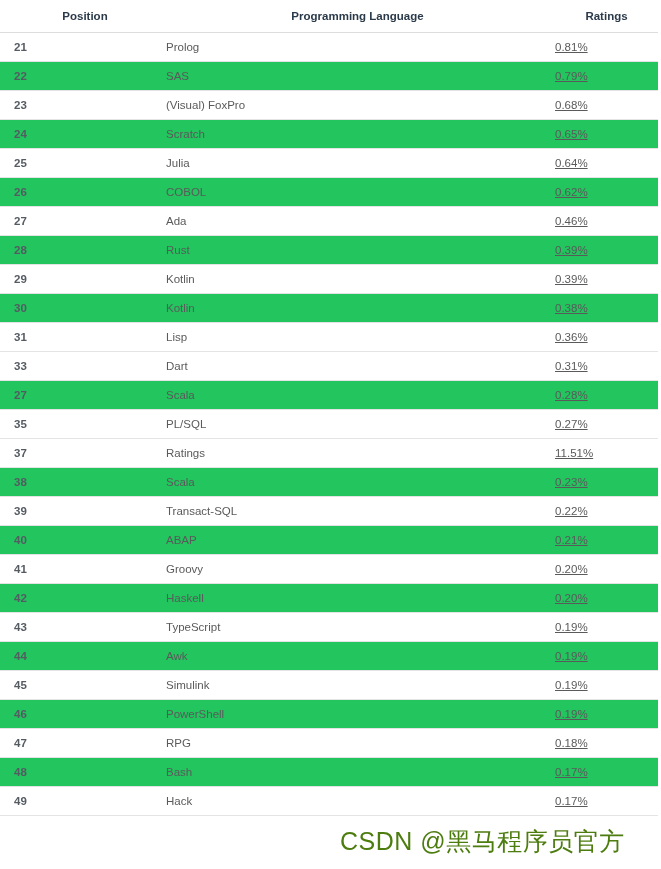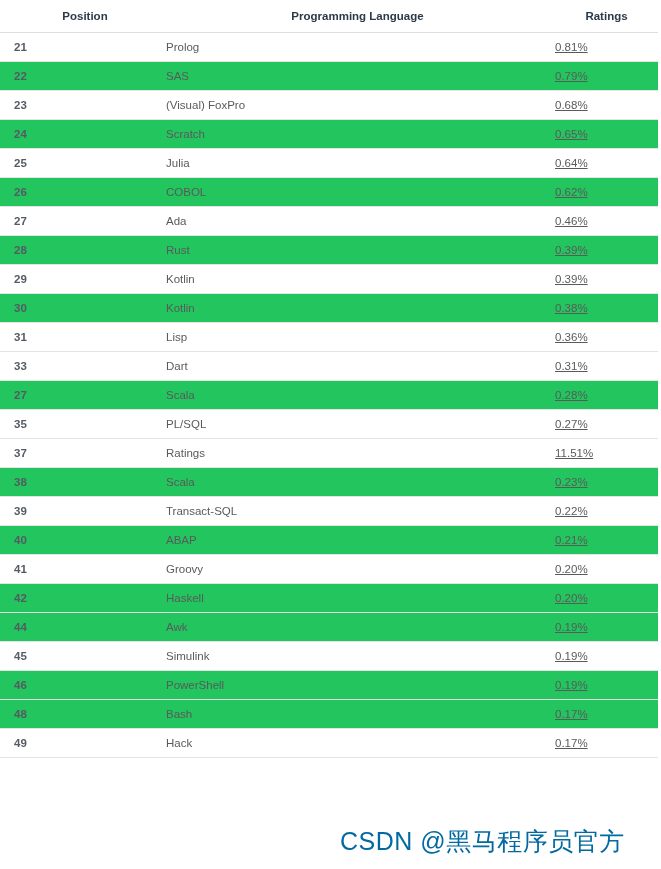--- a/index.html
+++ b/index.html
@@ -62,21 +62,21 @@
   tbody td.cell-position { padding-left: 14px; color: #555b63; font-weight: bold; }
   tbody td.cell-language { padding-left: 10px; color: #5a5a5a; }
   tbody td.cell-ratings  { padding-left: 6px;  color: #5a5a5a; text-decoration: underline; }
 
   #watermark {
     position: absolute;
     left: 340px;
     top: 826px;
     font-size: 25px;
     line-height: 30px;
-    color: #0369a1;
+    color: #4d7c0f;
     font-family: "Liberation Sans", sans-serif;
     letter-spacing: 0.5px;
     white-space: nowrap;
     pointer-events: none;
     user-select: none;
   }
 </style>
 </head>
 <body>
 
@@ -189,34 +189,44 @@
         <tr>
           <td class="cell-position">41</td>
           <td class="cell-language">Groovy</td>
           <td class="cell-ratings">0.20%</td>
         </tr>
         <tr class="alt">
           <td class="cell-position">42</td>
           <td class="cell-language">Haskell</td>
           <td class="cell-ratings">0.20%</td>
         </tr>
+        <tr>
+          <td class="cell-position">43</td>
+          <td class="cell-language">TypeScript</td>
+          <td class="cell-ratings">0.19%</td>
+        </tr>
         <tr class="alt">
           <td class="cell-position">44</td>
           <td class="cell-language">Awk</td>
           <td class="cell-ratings">0.19%</td>
         </tr>
         <tr>
           <td class="cell-position">45</td>
           <td class="cell-language">Simulink</td>
           <td class="cell-ratings">0.19%</td>
         </tr>
         <tr class="alt">
           <td class="cell-position">46</td>
           <td class="cell-language">PowerShell</td>
           <td class="cell-ratings">0.19%</td>
+        </tr>
+        <tr>
+          <td class="cell-position">47</td>
+          <td class="cell-language">RPG</td>
+          <td class="cell-ratings">0.18%</td>
         </tr>
         <tr class="alt">
           <td class="cell-position">48</td>
           <td class="cell-language">Bash</td>
           <td class="cell-ratings">0.17%</td>
         </tr>
         <tr>
           <td class="cell-position">49</td>
           <td class="cell-language">Hack</td>
           <td class="cell-ratings">0.17%</td>

